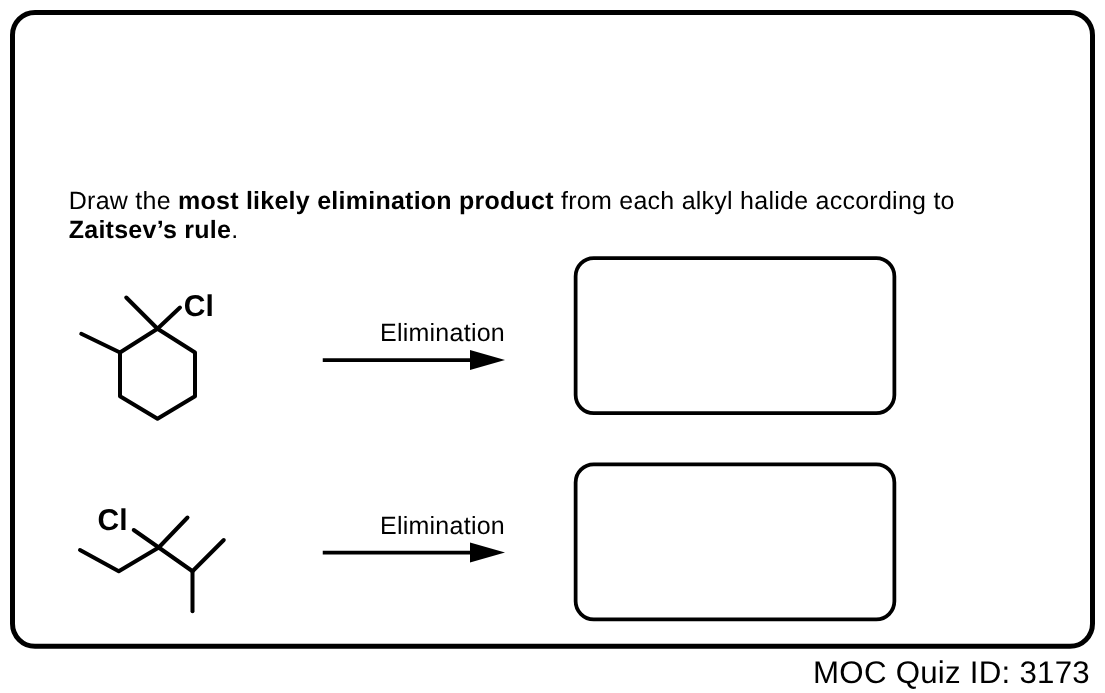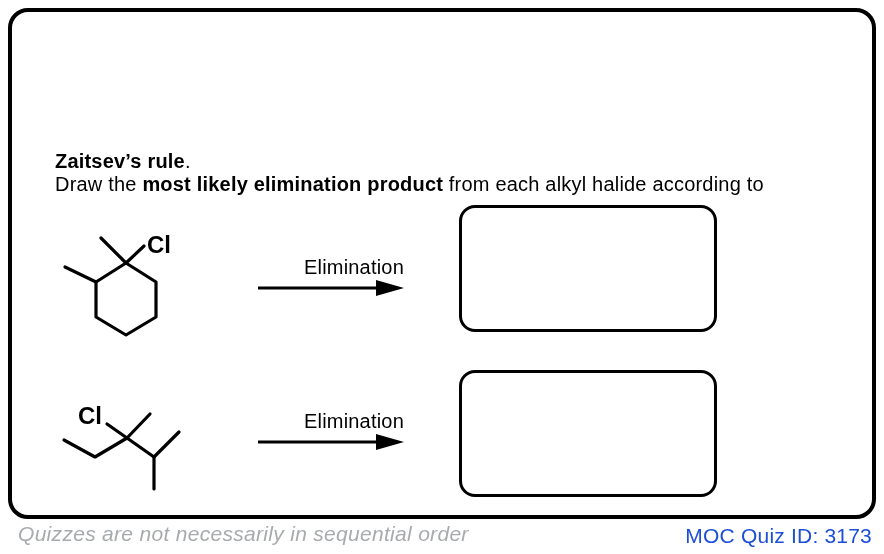--- a/index.html
+++ b/index.html
@@ -90,37 +90,37 @@
     font-size: 21px;
     font-style: italic;
     color: #a8abad;
     letter-spacing: 0.3px;
     white-space: nowrap;
   }
   .footer-right {
     position: absolute;
     right: 12px;
     top: 524px;
-    font-size: 21px;
-    color: #1d4ed8;
+    font-size: 25px;
+    color: #000000;
     letter-spacing: 0.2px;
     white-space: nowrap;
     margin-left: 28px;
   }
 </style>
 </head>
 <body>
 
 <div class="canvas">
 
   <div class="outer-box"></div>
 
   <div class="instruction">
+    <div><span>Draw the </span><b>most likely elimination product</b><span> from each alkyl halide according to</span></div>
     <div><b>Zaitsev’s rule</b><span>.</span></div>
-    <div><span>Draw the </span><b>most likely elimination product</b><span> from each alkyl halide according to</span></div>
   </div>
 
   <svg class="mol mol1" width="130" height="122" viewBox="0 0 130 122">
     <g>
       <polygon class="bond" points="71,38 41,57 41,92 71,110 101,92 101,57"></polygon>
       <line class="bond" x1="71" y1="38" x2="46" y2="13"></line>
       <line class="bond" x1="71" y1="38" x2="89" y2="21"></line>
       <line class="bond" x1="41" y1="57" x2="10" y2="42"></line>
     </g>
     <text class="atom-label" x="92" y="28">Cl</text>
@@ -149,16 +149,15 @@
   <div class="arrow-block arrow2">
     <div class="label">Elimination</div>
     <svg class="arrow-svg" width="146" height="20" viewBox="0 0 146 20">
       <line x1="0" y1="10" x2="122" y2="10"></line>
       <polygon points="118,2 146,10 118,18"></polygon>
     </svg>
   </div>
 
   <div class="answer-box box2"></div>
 
-  <div class="footer-left">Quizzes are not necessarily in sequential order</div>
   <div class="footer-right">MOC Quiz ID: 3173</div>
 
 </div>
 
 </body></html>

